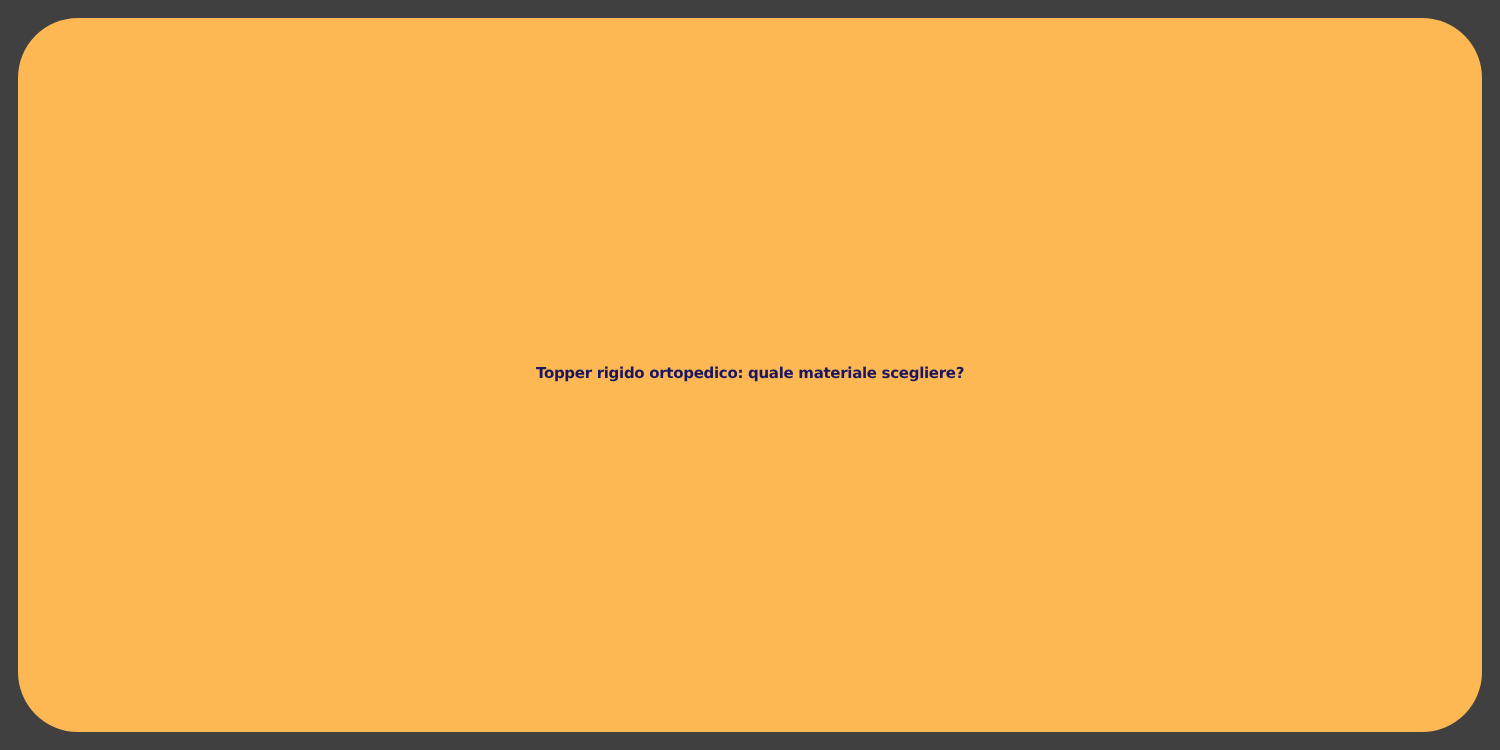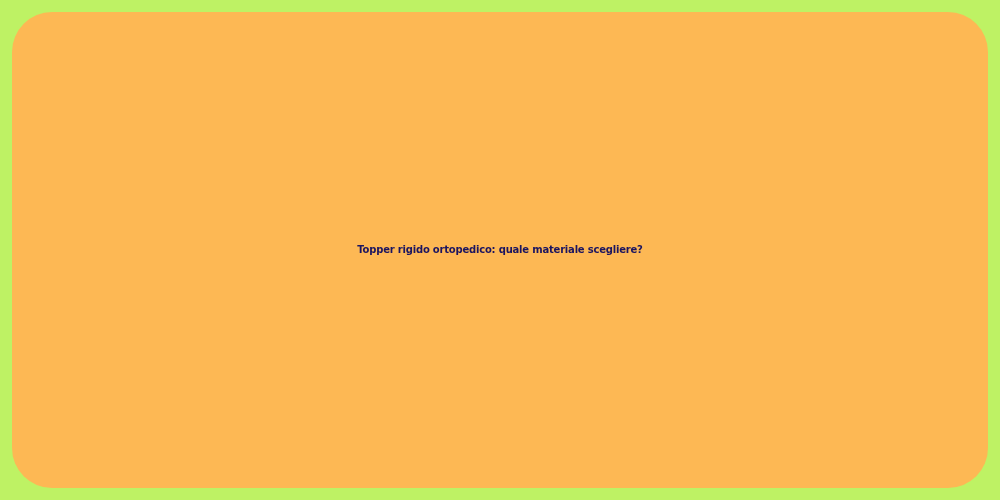--- a/index.html
+++ b/index.html
@@ -51,17 +51,17 @@
     font-size: 34px;
     font-weight: 700;
     line-height: 1.25;
     letter-spacing: -0.2px;
     white-space: nowrap;
   }
 </style>
 </head>
 <body>
 
-<div id="banner-root" style="background: #bef264;">
+<div id="banner-root" style="background: #404040;">
   <div id="banner-panel" style="background: rgb(253, 184, 84);">
     <h1 id="banner-headline" style="color: rgb(28, 21, 96); font-size: 10px;">Topper rigido ortopedico: quale materiale scegliere?</h1>
   </div>
 </div>
 
 </body></html>

